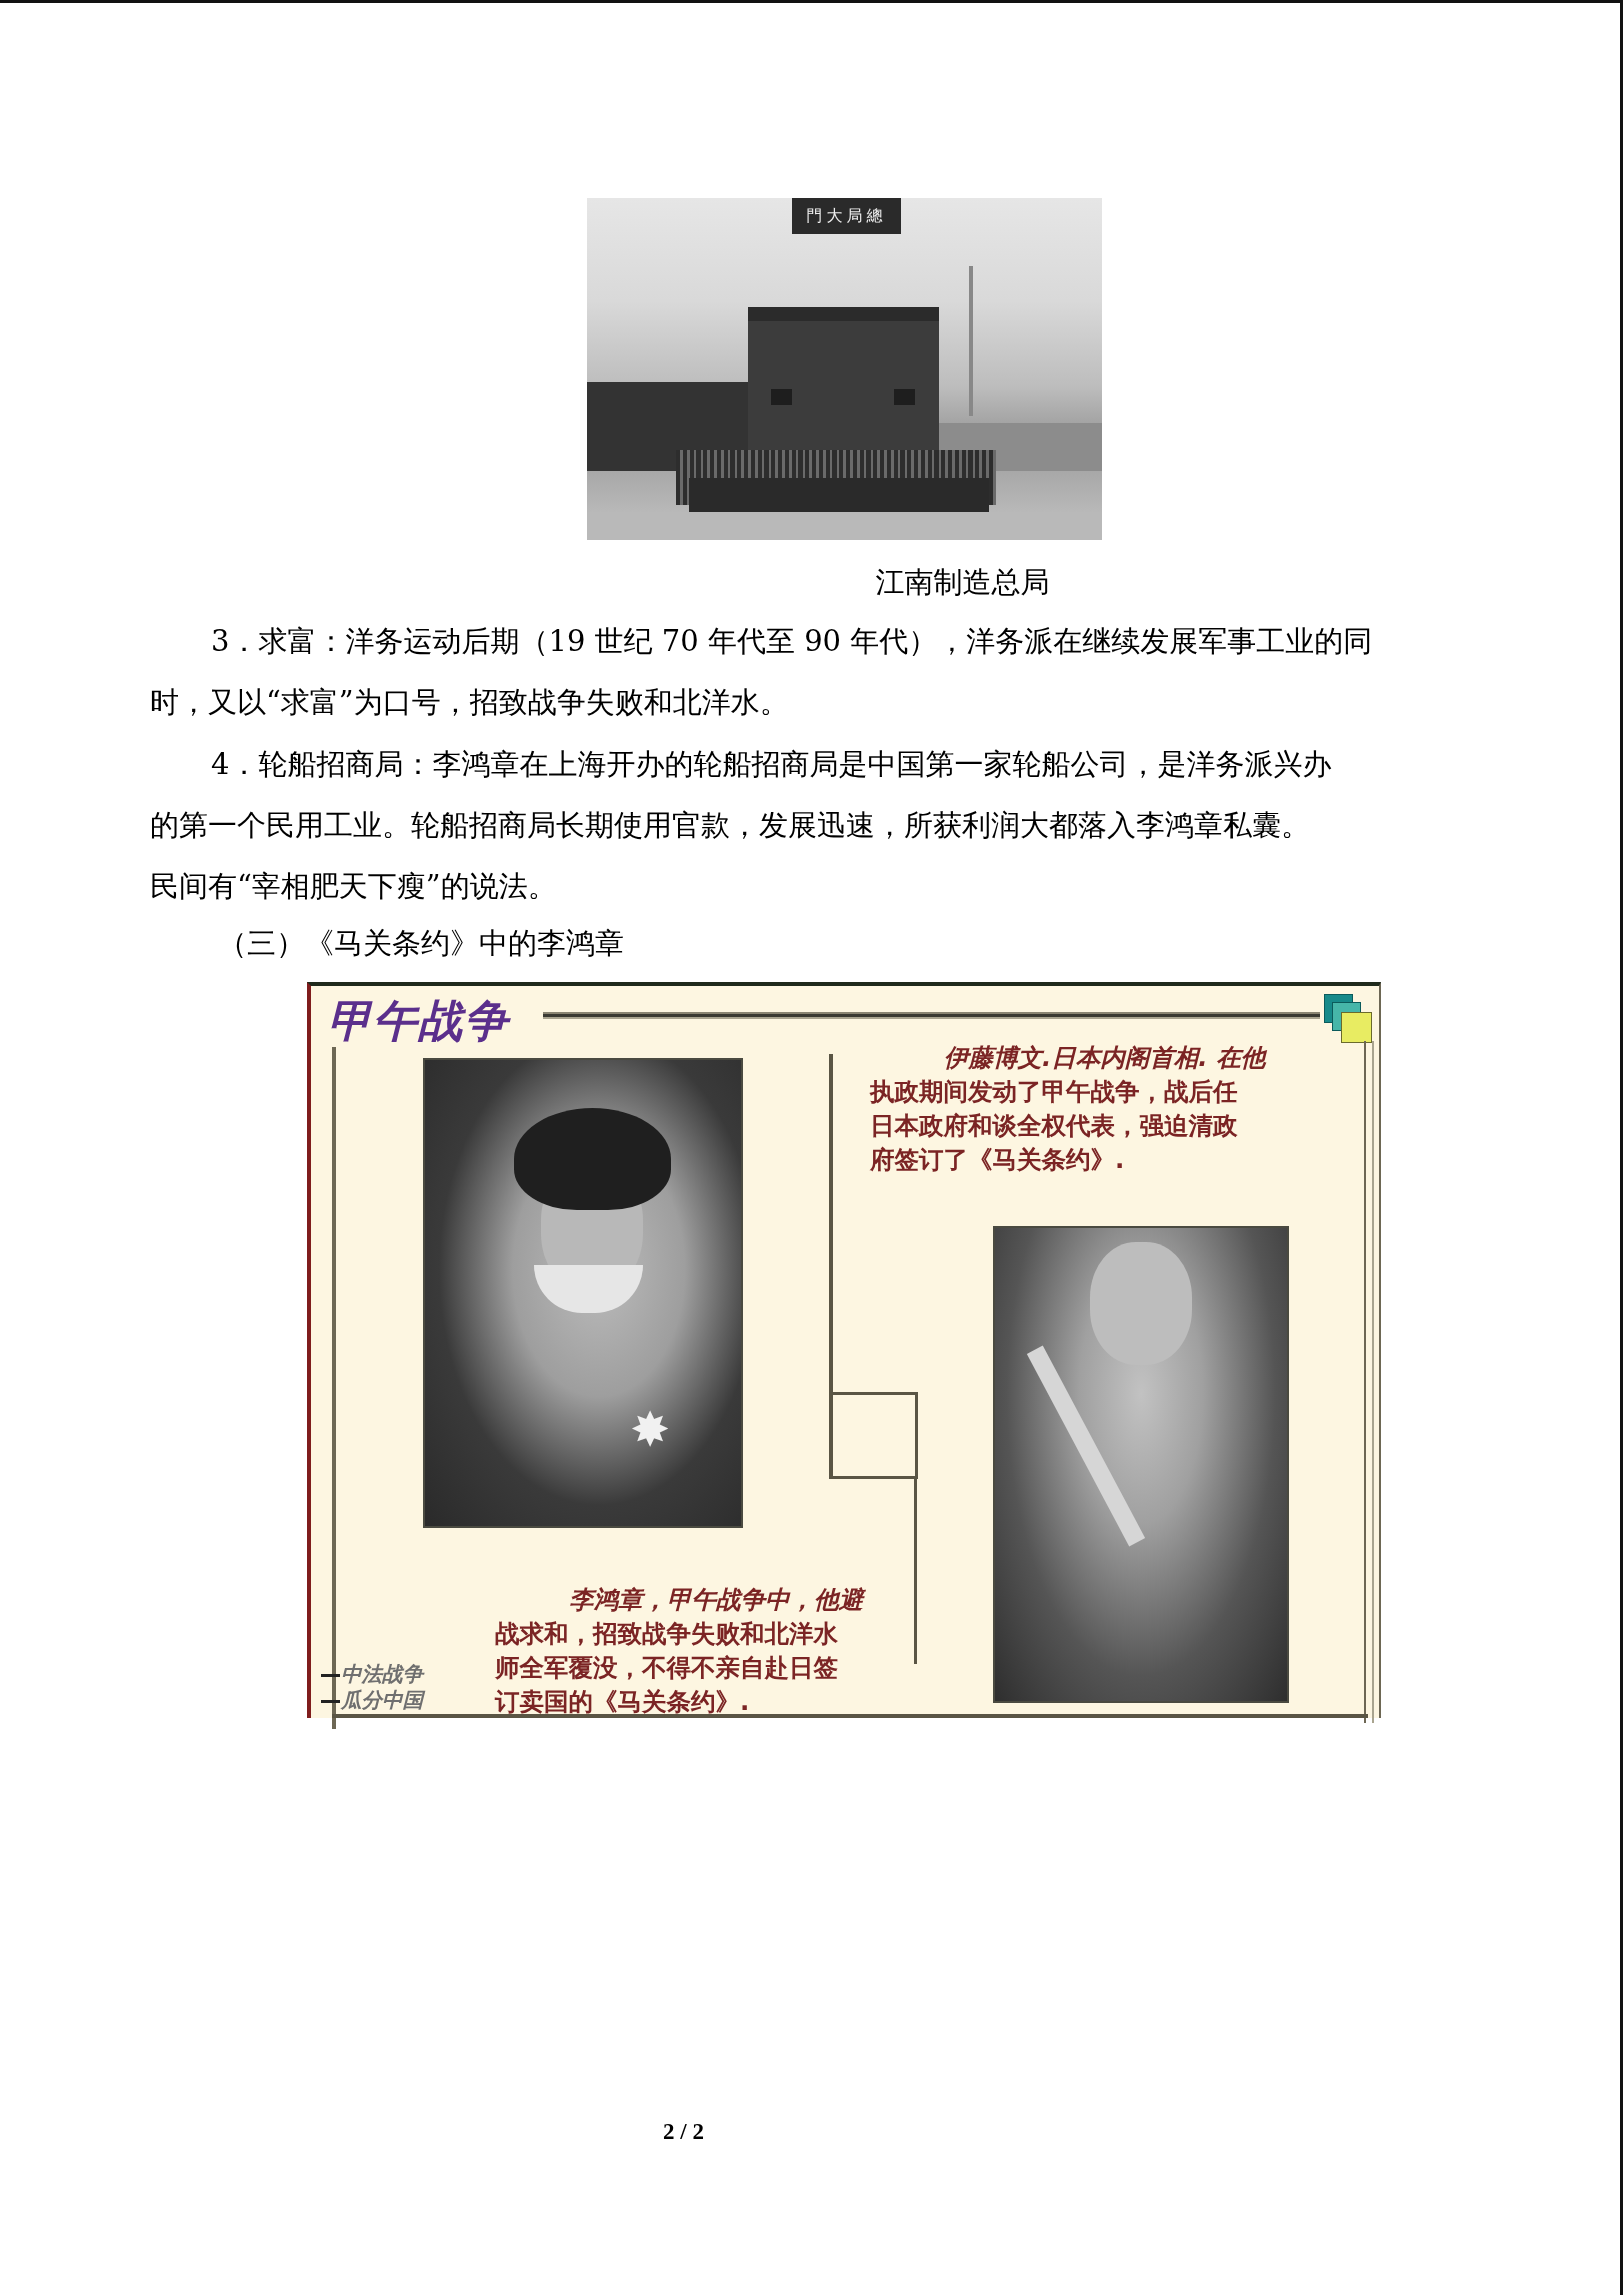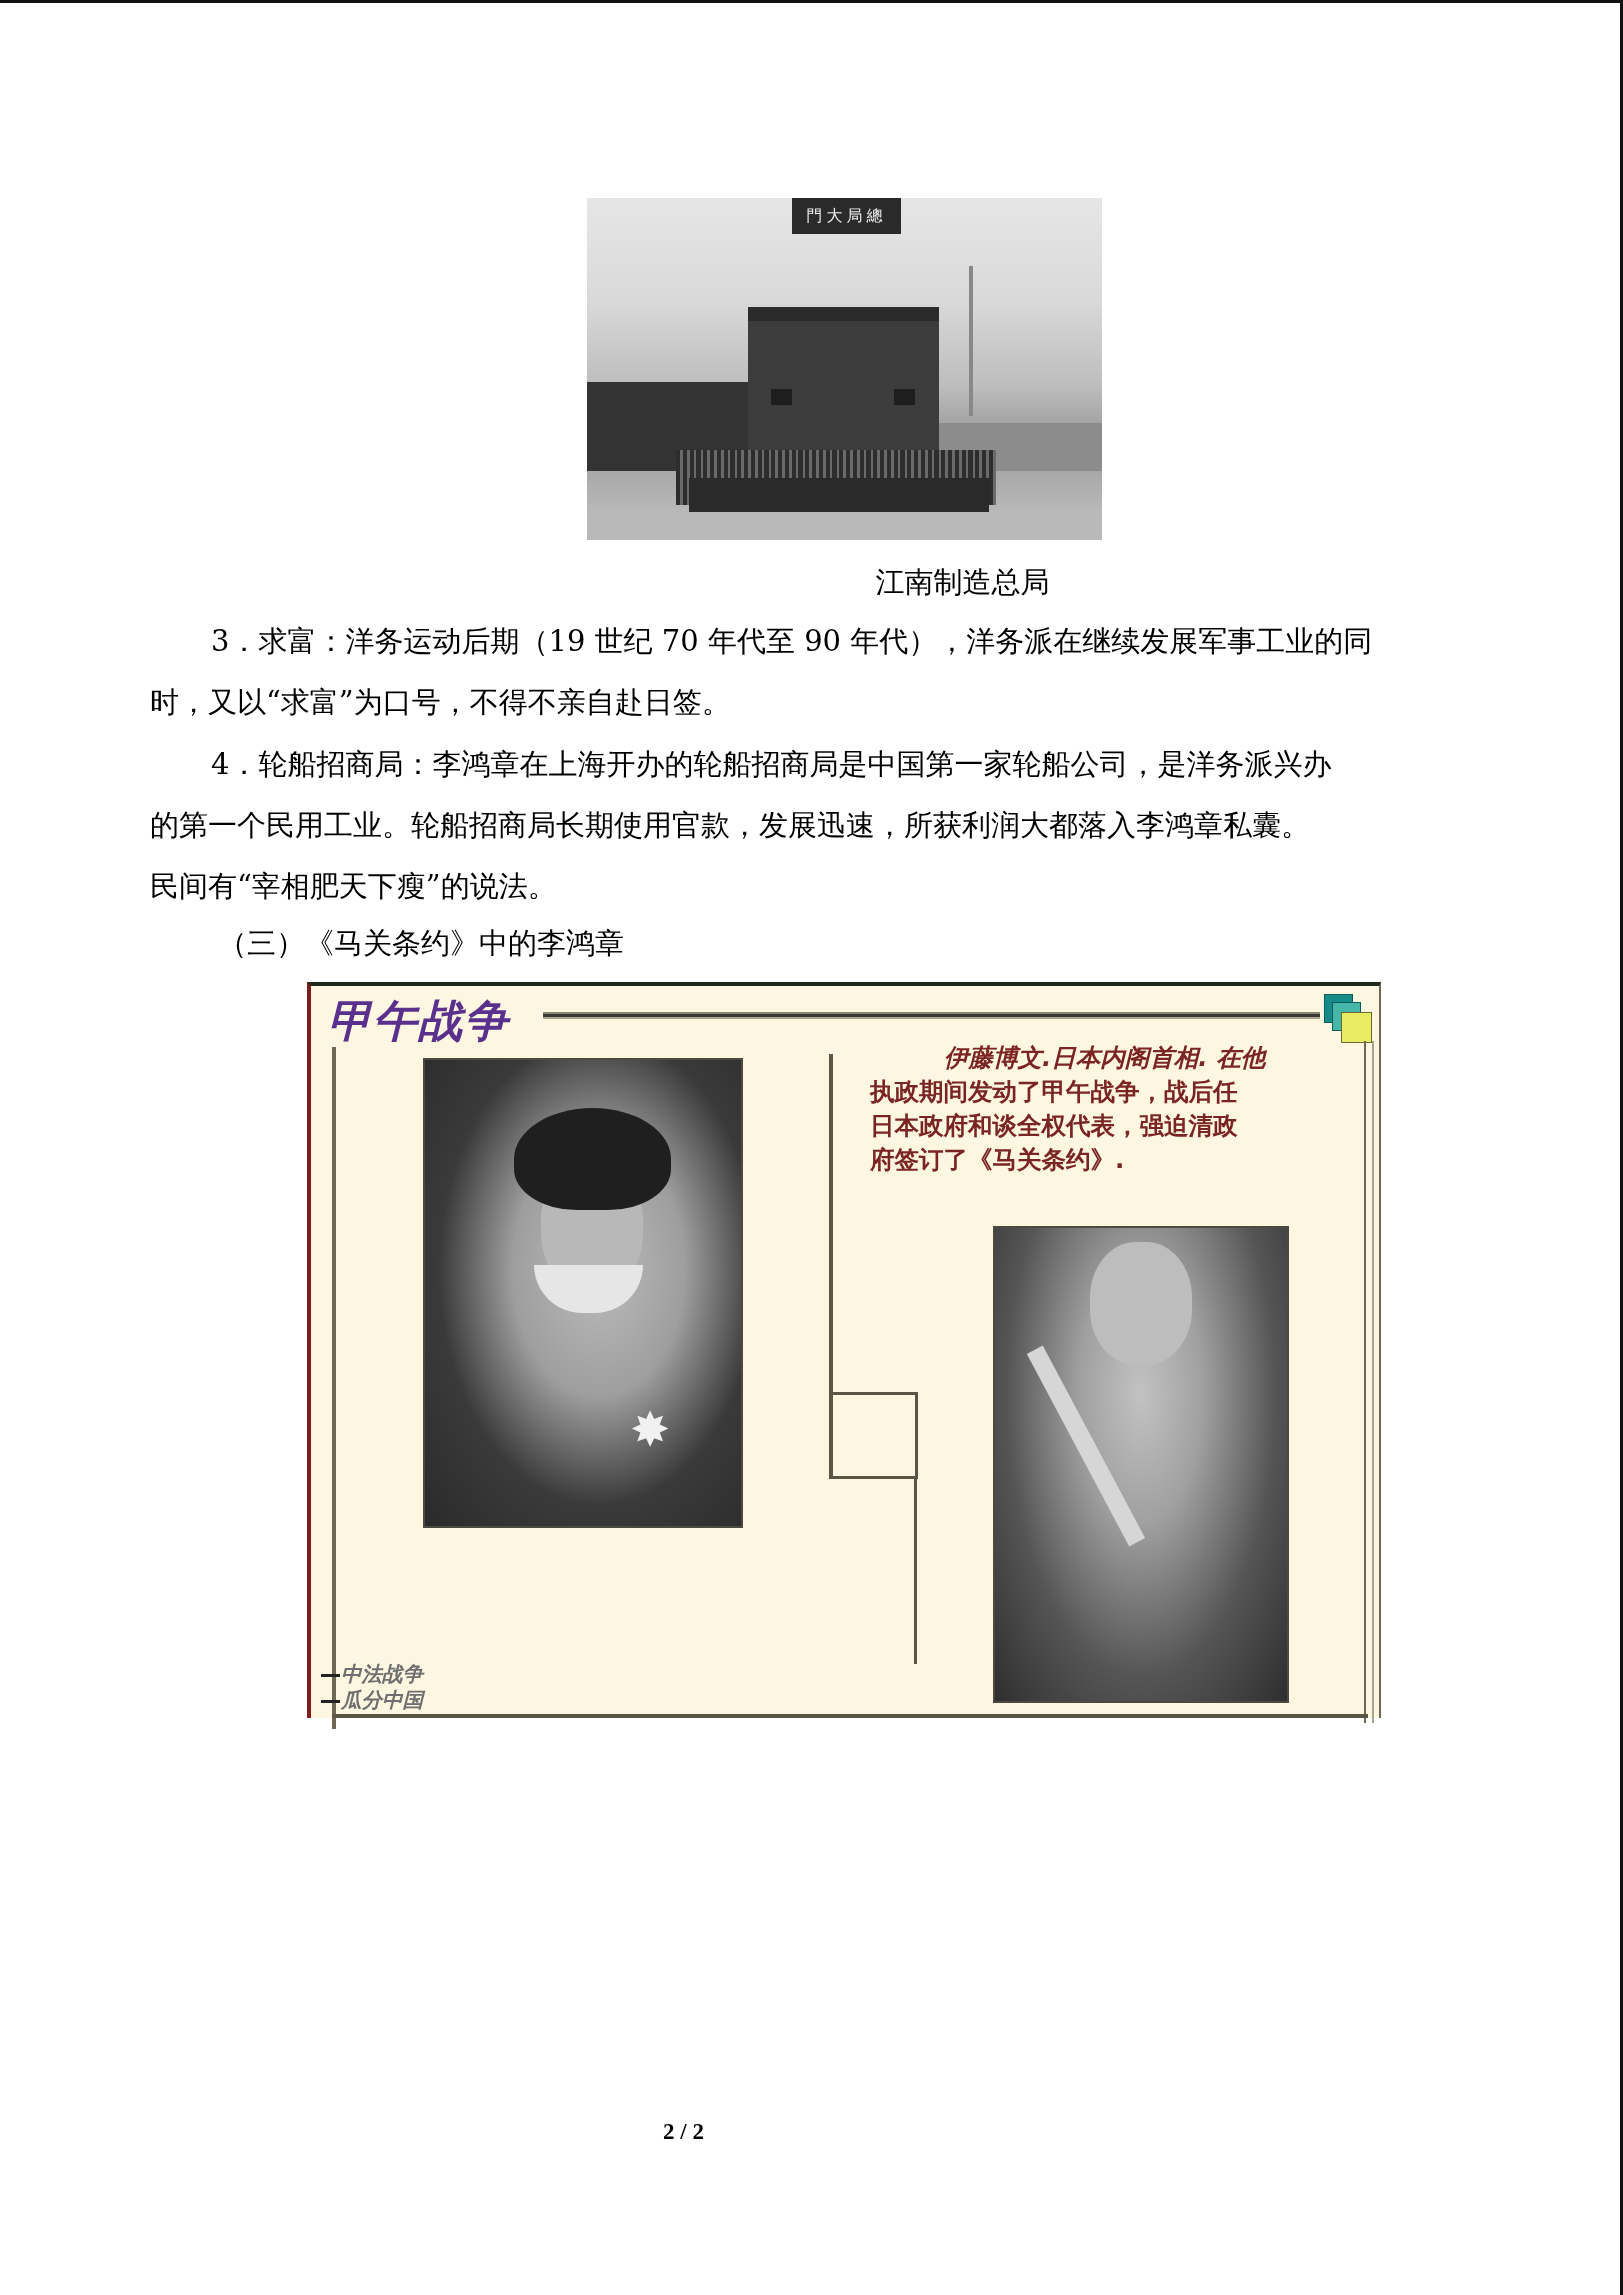--- a/index.html
+++ b/index.html
@@ -111,21 +111,21 @@
   <div class="bldg-win1"></div>
   <div class="bldg-win2"></div>
   <div class="fence"></div>
   <div class="hedge"></div>
   <div class="ground"></div>
 </div>
 <div class="caption">江南制造总局</div>
 
 <div class="para" style="top: 611px;">
   <span class="line indent">3．求富：洋务运动后期（19 世纪 70 年代至 90 年代），洋务派在继续发展军事工业的同</span>
-  <span class="line">时，又以“求富”为口号，不得不亲自赴日签。</span>
+  <span class="line">时，又以“求富”为口号，招致战争失败和北洋水。</span>
 </div>
 
 <div class="para" style="top: 734px;">
   <span class="line indent">4．轮船招商局：李鸿章在上海开办的轮船招商局是中国第一家轮船公司，是洋务派兴办</span>
   <span class="line">的第一个民用工业。轮船招商局长期使用官款，发展迅速，所获利润大都落入李鸿章私囊。</span>
   <span class="line">民间有“宰相肥天下瘦”的说法。</span>
 </div>
 
 <div class="heading3">（三）《马关条约》中的李鸿章</div>
 
@@ -157,20 +157,26 @@
     <span class="l">执政期间发动了甲午战争，战后任</span>
     <span class="l">日本政府和谈全权代表，强迫清政</span>
     <span class="l">府签订了《马关条约》.</span>
   </div>
 
   <div class="portrait-ito" style="top: 240px; left: 682px; width: 296px; height: 477px; max-height: none;">
     <div class="head"></div>
     <div class="sash"></div>
   </div>
 
+  <div class="text-li">
+    <span class="l first">李鸿章，甲午战争中，他避</span>
+    <span class="l">战求和，招致战争失败和北洋水</span>
+    <span class="l">师全军覆没，不得不亲自赴日签</span>
+    <span class="l">订卖国的《马关条约》.</span>
+  </div>
 
   <div class="nav-links">
     <span class="item"><span class="dash"></span><span>中法战争</span></span>
     <span class="item"><span class="dash"></span><span>瓜分中国</span></span>
   </div>
 </div>
 
 <div class="page-number">2 / 2</div>
 
 

